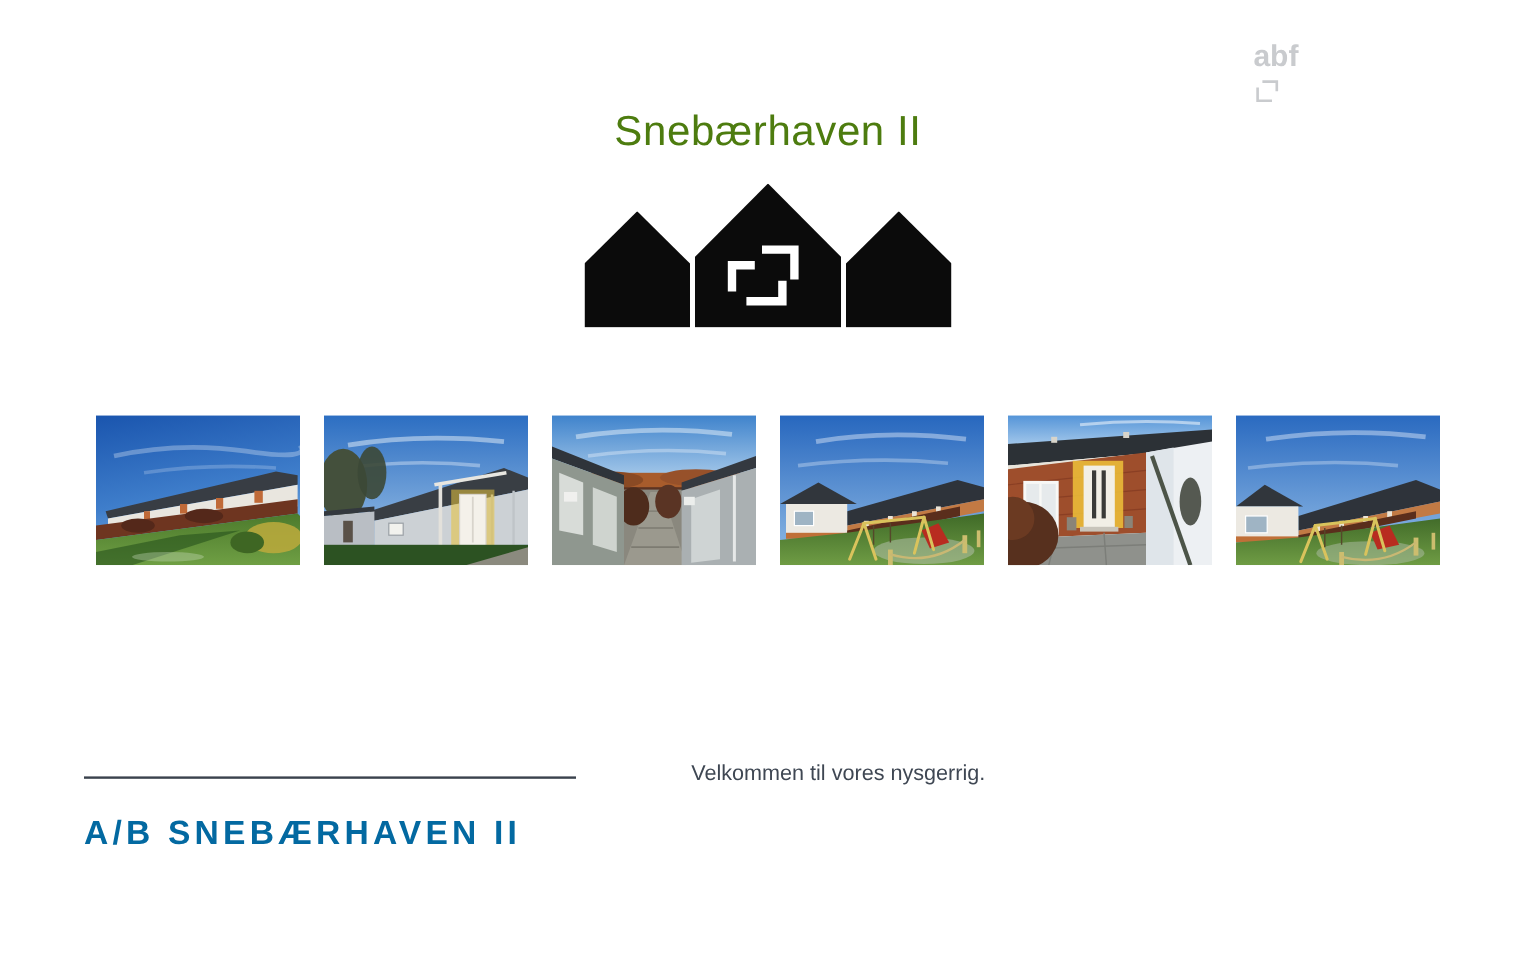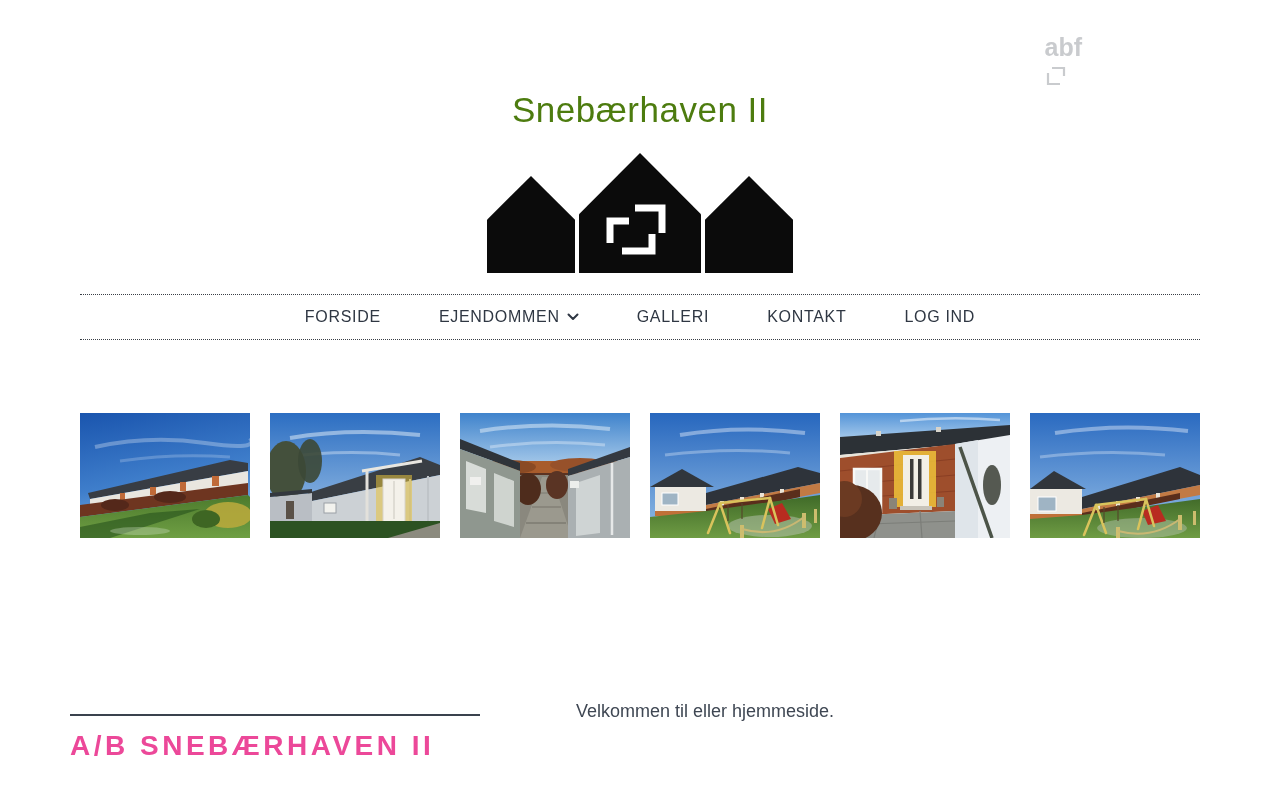--- a/index.html
+++ b/index.html
@@ -42,22 +42,22 @@
   
   .gallery { width:1120px; margin:73px auto 0; display:flex; gap:20px; }
   .thumb { width:170px; height:125px; overflow:hidden; cursor:pointer; flex:none; }
   .thumb svg { display:block; width:170px; height:125px; }
 
   
   .about { width:1140px; margin:160px auto 0; display:flex; align-items:flex-start; }
   .about-left { width:440px; padding-top:16px; }
   .divider { width:410px; height:0; border:none; border-top:2px solid #3a424d; }
   .about-heading {
-    margin-top:14px; font-size:28px; font-weight:700;
-    letter-spacing:3.5px; color:#ec4899; white-space:nowrap;
+    margin-top:29px; font-size:28px; font-weight:700;
+    letter-spacing:3.5px; color:#0369a1; white-space:nowrap;
   }
   .about-right { width:450px; margin-left:66px; color:#3f4753; }
   .about-right p { font-size:18px; line-height:27px; }
   .about-right .para { margin-top:18px; white-space:pre-wrap; }
 </style>
 </head>
 <body>
 
 <div class="page">
 
@@ -76,40 +76,20 @@
     <div class="house house-mid">
       <svg width="85" height="70" viewBox="0 0 85 70">
         <polyline points="13,42 13,20 32,20" fill="none" stroke="#ffffff" stroke-width="7"></polyline>
         <polyline points="38,7 65,7 65,32" fill="none" stroke="#ffffff" stroke-width="7"></polyline>
         <polyline points="55,33 55,50 25,50" fill="none" stroke="#ffffff" stroke-width="7"></polyline>
       </svg>
     </div>
     <div class="house house-side"></div>
   </div>
 
-  <nav class="nav">
-    <a>
-        <span>FORSIDE</span>
-      </a>
-    <a>
-      <span>EJENDOMMEN</span>
-      <svg width="12" height="8" viewBox="0 0 12 8">
-        <polyline points="1.5,1.5 6,6 10.5,1.5" fill="none" stroke="#2f3743" stroke-width="2" stroke-linecap="round" stroke-linejoin="round"></polyline>
-      </svg>
-    </a>
-    <a>
-        <span>GALLERI</span>
-      </a>
-    <a>
-        <span>KONTAKT</span>
-      </a>
-    <a>
-        <span>LOG IND</span>
-      </a>
-  </nav>
 
   <div class="gallery">
 
     <figure class="thumb">
       <svg viewBox="0 0 170 125" preserveAspectRatio="none">
         <defs>
           <linearGradient id="g1s" x1="0" y1="0" x2="0.25" y2="1">
             <stop offset="0" stop-color="#1a55ae"></stop>
               <stop offset="0.6" stop-color="#3f7ecb"></stop>
               <stop offset="1" stop-color="#7db0e2"></stop>
@@ -339,17 +319,17 @@
       </svg>
     </figure>
   </div>
 
   <section class="about">
     <div class="about-left">
       <hr class="divider">
       <h2 class="about-heading">A/B SNEBÆRHAVEN II</h2>
     </div>
     <div class="about-right">
-      <p class="welcome">Velkommen til eller hjemmeside.</p>
+      <p class="welcome">Velkommen til vores nysgerrig.</p>
     </div>
   </section>
 
 </div>
 
 </body></html>

